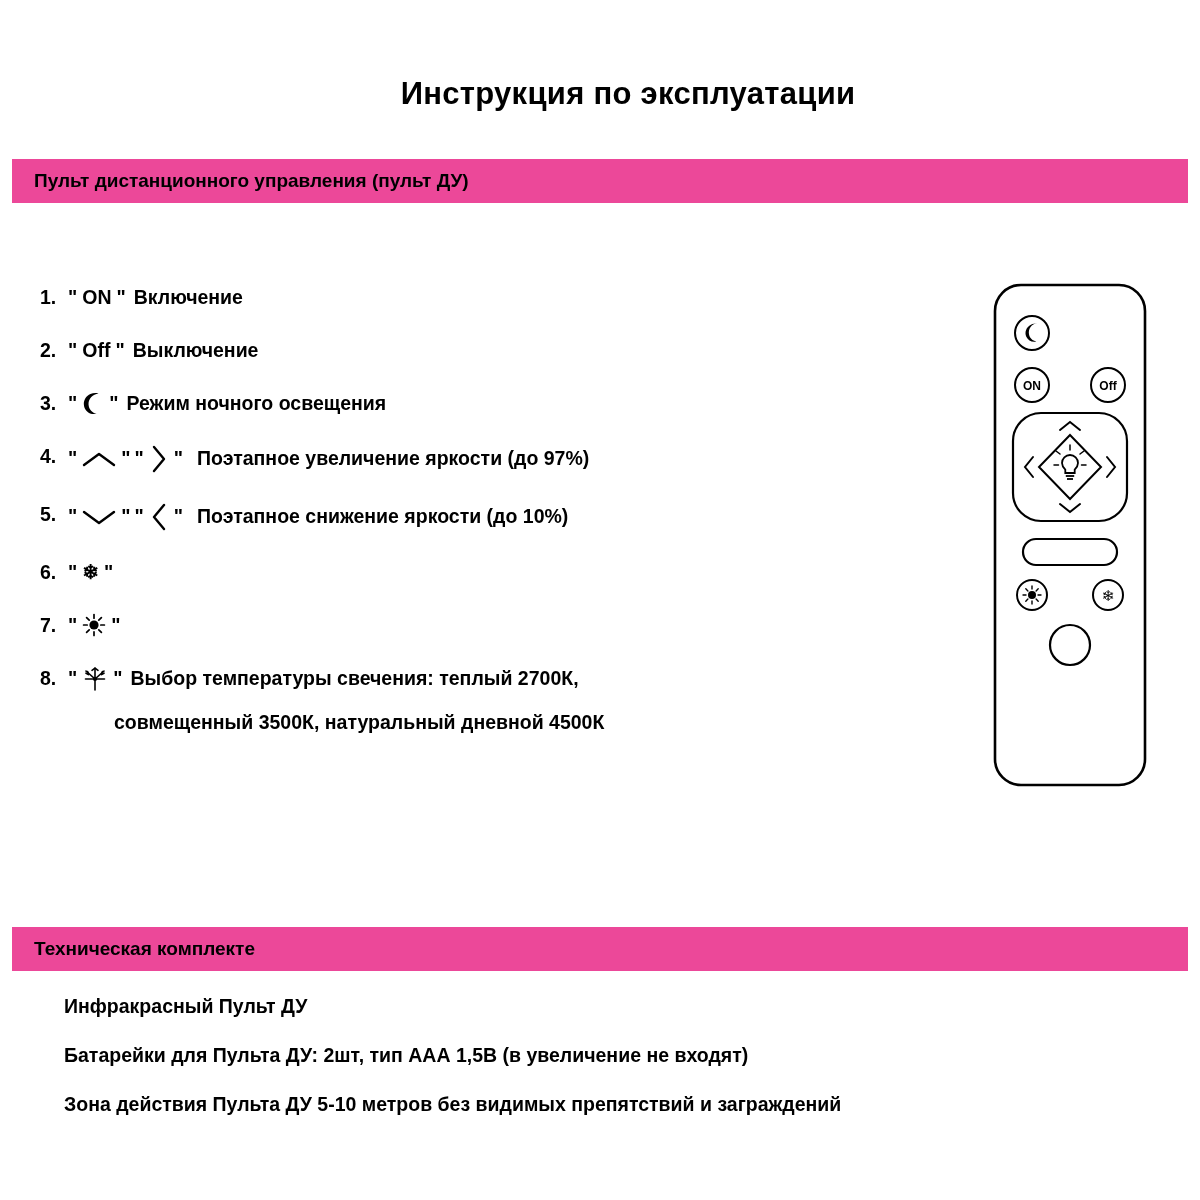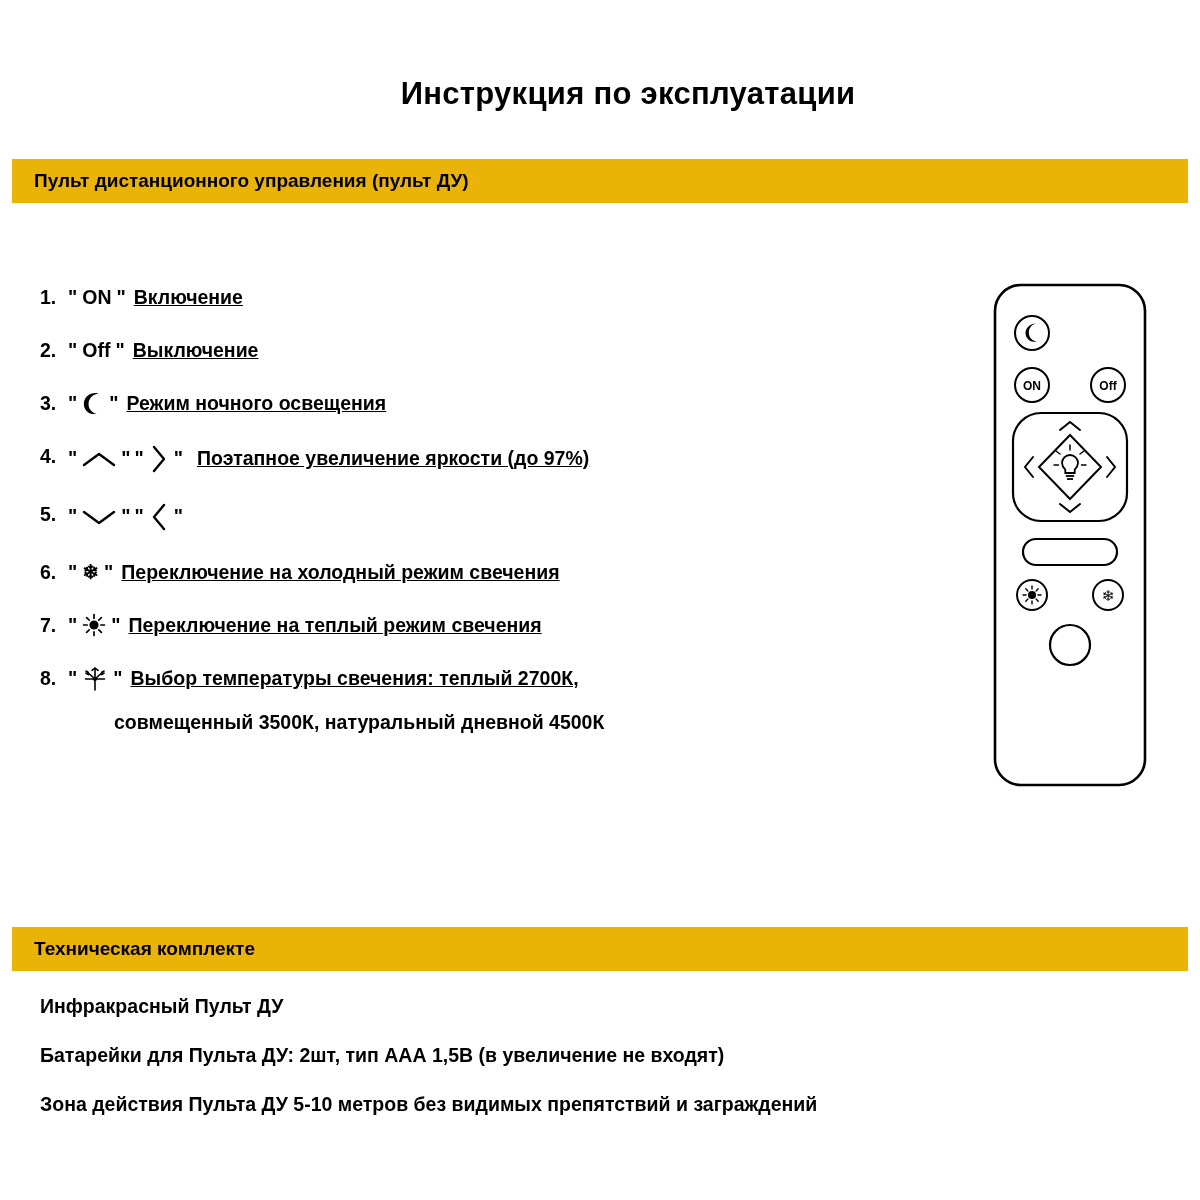--- a/index.html
+++ b/index.html
@@ -27,21 +27,21 @@
     left: 0;
     width: 100%;
     padding-left: 24px;
   }
 
   .section-band {
     position: absolute;
     left: 12px;
     width: 1176px;
     height: 44px;
-    background: #eab308;
+    background: #ec4899;
     display: flex;
     align-items: center;
   }
   .section-band .band-label {
     font-size: 19px;
     font-weight: bold;
     padding-left: 22px;
   }
 
   #band-remote { top: 159px; }
@@ -84,21 +84,21 @@
     display: inline-block;
     margin: 0 2px;
   }
   .keycap {
     display: inline-flex;
     align-items: center;
     justify-content: center;
     min-width: 14px;
     margin: 0 3px;
   }
-  .label-txt { margin-left: 6px; text-decoration: underline; }
+  .label-txt { margin-left: 6px; }
   .label-txt.gap { margin-left: 12px; }
 
   .wrap-line2 {
     margin-left: 26px;
   }
   .glyph-snow { font-size: 20px; line-height: 1; }
 
   svg.ic { display: block; }
 
   
@@ -115,20 +115,21 @@
     position: absolute;
     top: 995px;
     left: 40px;
     width: 1130px;
   }
   .tech-line {
     font-size: 19.5px;
     font-weight: bold;
     margin-bottom: 26px;
     white-space: nowrap;
+    margin-left: 24px;
   }
 </style>
 </head>
 <body>
 
 <h1 class="page-title">Инструкция по эксплуатации</h1>
 
 <div class="section-band" id="band-remote">
   <span class="band-label">Пульт дистанционного управления (пульт ДУ)</span>
 </div>
@@ -202,30 +203,30 @@
           </svg>
         </span>
         <span class="q">"</span>
         <span class="q">"</span>
         <span class="keycap">
           <svg class="ic" width="20" height="30" viewBox="0 0 20 30" aria-hidden="true">
             <path d="M15 3 L5 15 L15 27" fill="none" stroke="#000" stroke-width="2.4" stroke-linecap="round" stroke-linejoin="round"></path>
           </svg>
         </span>
         <span class="q">"</span>
+        <span class="label-txt gap">Поэтапное снижение яркости (до 10%)</span>
       </span>
     </div>
 
     <div class="list-item">
       <span class="num">6.</span>
       <span class="body">
         <span class="q">"</span>
         <span class="keycap glyph-snow">❄</span>
         <span class="q">"</span>
-        <span class="label-txt">Переключение на холодный режим свечения</span>
       </span>
     </div>
 
     <div class="list-item">
       <span class="num">7.</span>
       <span class="body">
         <span class="q">"</span>
         <span class="keycap">
           <svg class="ic" width="24" height="24" viewBox="0 0 24 24" aria-hidden="true">
             <circle cx="12" cy="12" r="4.6" fill="#000"></circle>
@@ -235,21 +236,20 @@
               <line x1="1.6" y1="12" x2="5.2" y2="12"></line>
               <line x1="18.8" y1="12" x2="22.4" y2="12"></line>
               <line x1="4.6" y1="4.6" x2="7.2" y2="7.2"></line>
               <line x1="16.8" y1="16.8" x2="19.4" y2="19.4"></line>
               <line x1="4.6" y1="19.4" x2="7.2" y2="16.8"></line>
               <line x1="16.8" y1="7.2" x2="19.4" y2="4.6"></line>
             </g>
           </svg>
         </span>
         <span class="q">"</span>
-        <span class="label-txt">Переключение на теплый режим свечения</span>
       </span>
     </div>
 
     <div class="list-item" style="margin-bottom:0;">
       <span class="num">8.</span>
       <span class="body" style="flex-wrap:wrap; white-space:normal;">
         <span style="display:flex; align-items:center; white-space:nowrap;">
           <span class="q">"</span>
           <span class="keycap">
             <svg class="ic" width="26" height="26" viewBox="0 0 26 26" aria-hidden="true">

